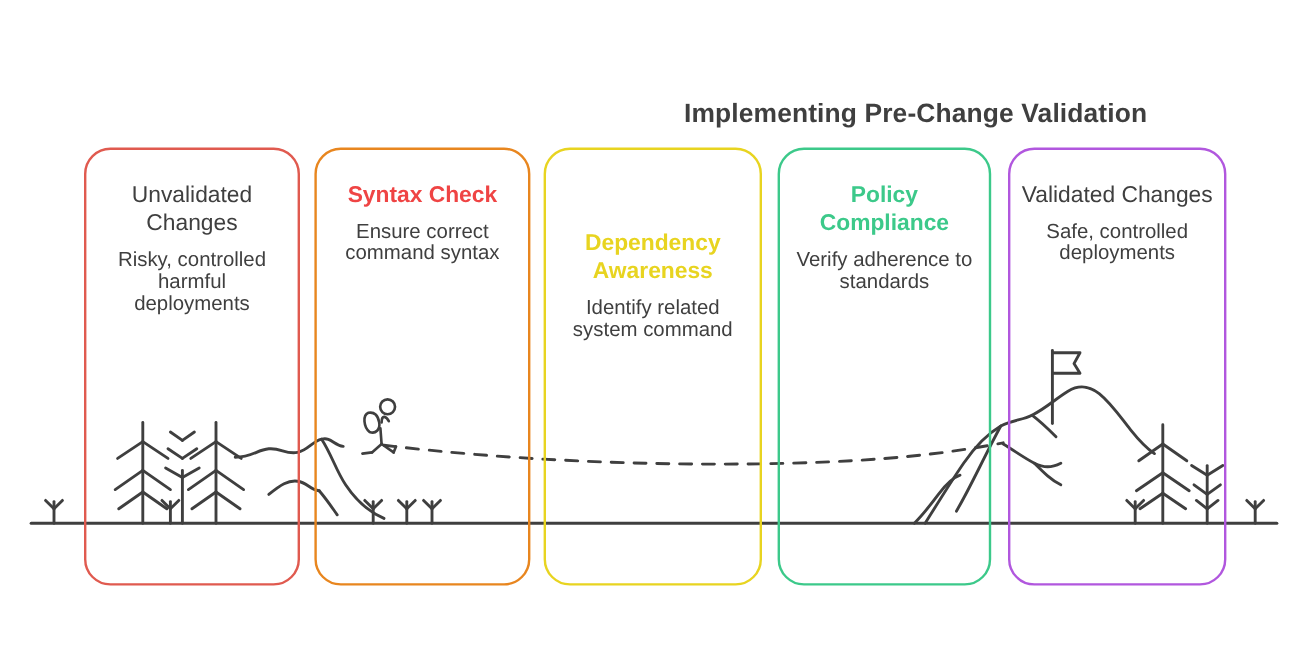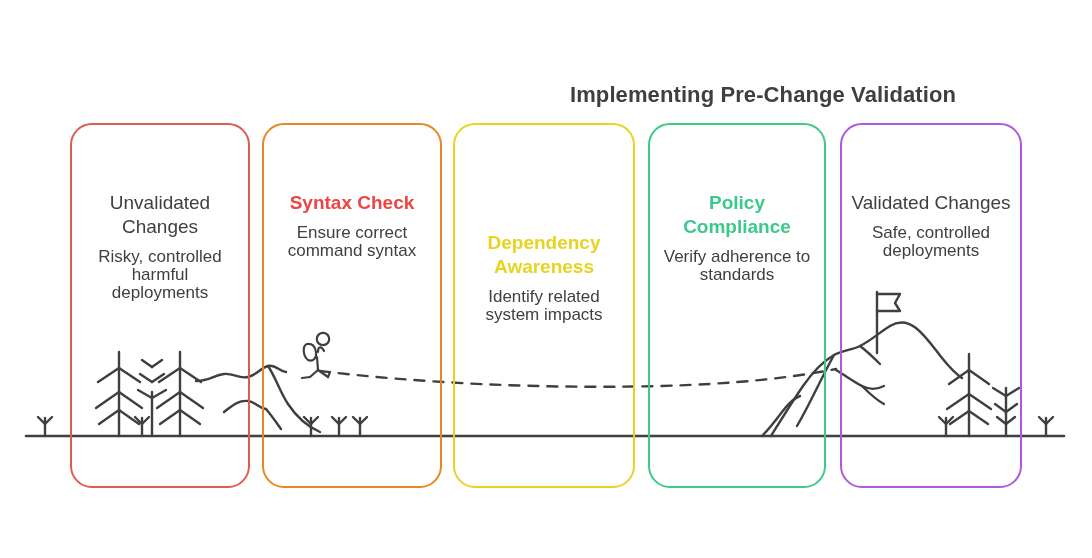--- a/index.html
+++ b/index.html
@@ -26,21 +26,21 @@
   
   .panels{position:absolute;left:0;top:0;width:1092px;height:558px;}
   .panel{
     position:absolute;top:123px;height:365px;
     border:2px solid #999;border-radius:22px;
     box-sizing:border-box;
     background:transparent;
   }
   .panel-text{
     position:absolute;left:0;top:0;width:100%;
-    padding-top:66px;box-sizing:border-box;
+    padding-top:26px;box-sizing:border-box;
     text-align:center;
   }
   .p-title{
     font-size:19px;line-height:24px;font-weight:normal;
     color:#3f3f3f;padding:0 8px;
   }
   .p-title.accent{font-weight:bold;}
   .p-desc{
     margin-top:9px;
     font-size:17px;line-height:18px;color:#3f3f3f;
@@ -204,21 +204,21 @@
     <div class="panel" style="left: 262px; width: 180px; border-color: rgb(232, 134, 31);">
       <div class="panel-text">
         <div class="p-title accent" style="color: #ef4444;">Syntax Check</div>
         <div class="p-desc">Ensure correct command syntax</div>
       </div>
     </div>
 
     <div class="panel" style="left: 453px; width: 182px; border-color: rgb(232, 212, 32);">
       <div class="panel-text">
         <div class="p-title accent" style="color: rgb(232, 212, 32); margin-top: 40px;">Dependency Awareness</div>
-        <div class="p-desc">Identify related system impacts</div>
+        <div class="p-desc">Identify related system command</div>
       </div>
     </div>
 
     <div class="panel" style="left: 840px; width: 182px; border-color: rgb(177, 87, 222);">
       <div class="panel-text">
         <div class="p-title" style="color: rgb(63, 63, 63);">Validated Changes</div>
         <div class="p-desc">Safe, controlled deployments</div>
       </div>
     </div>
 

